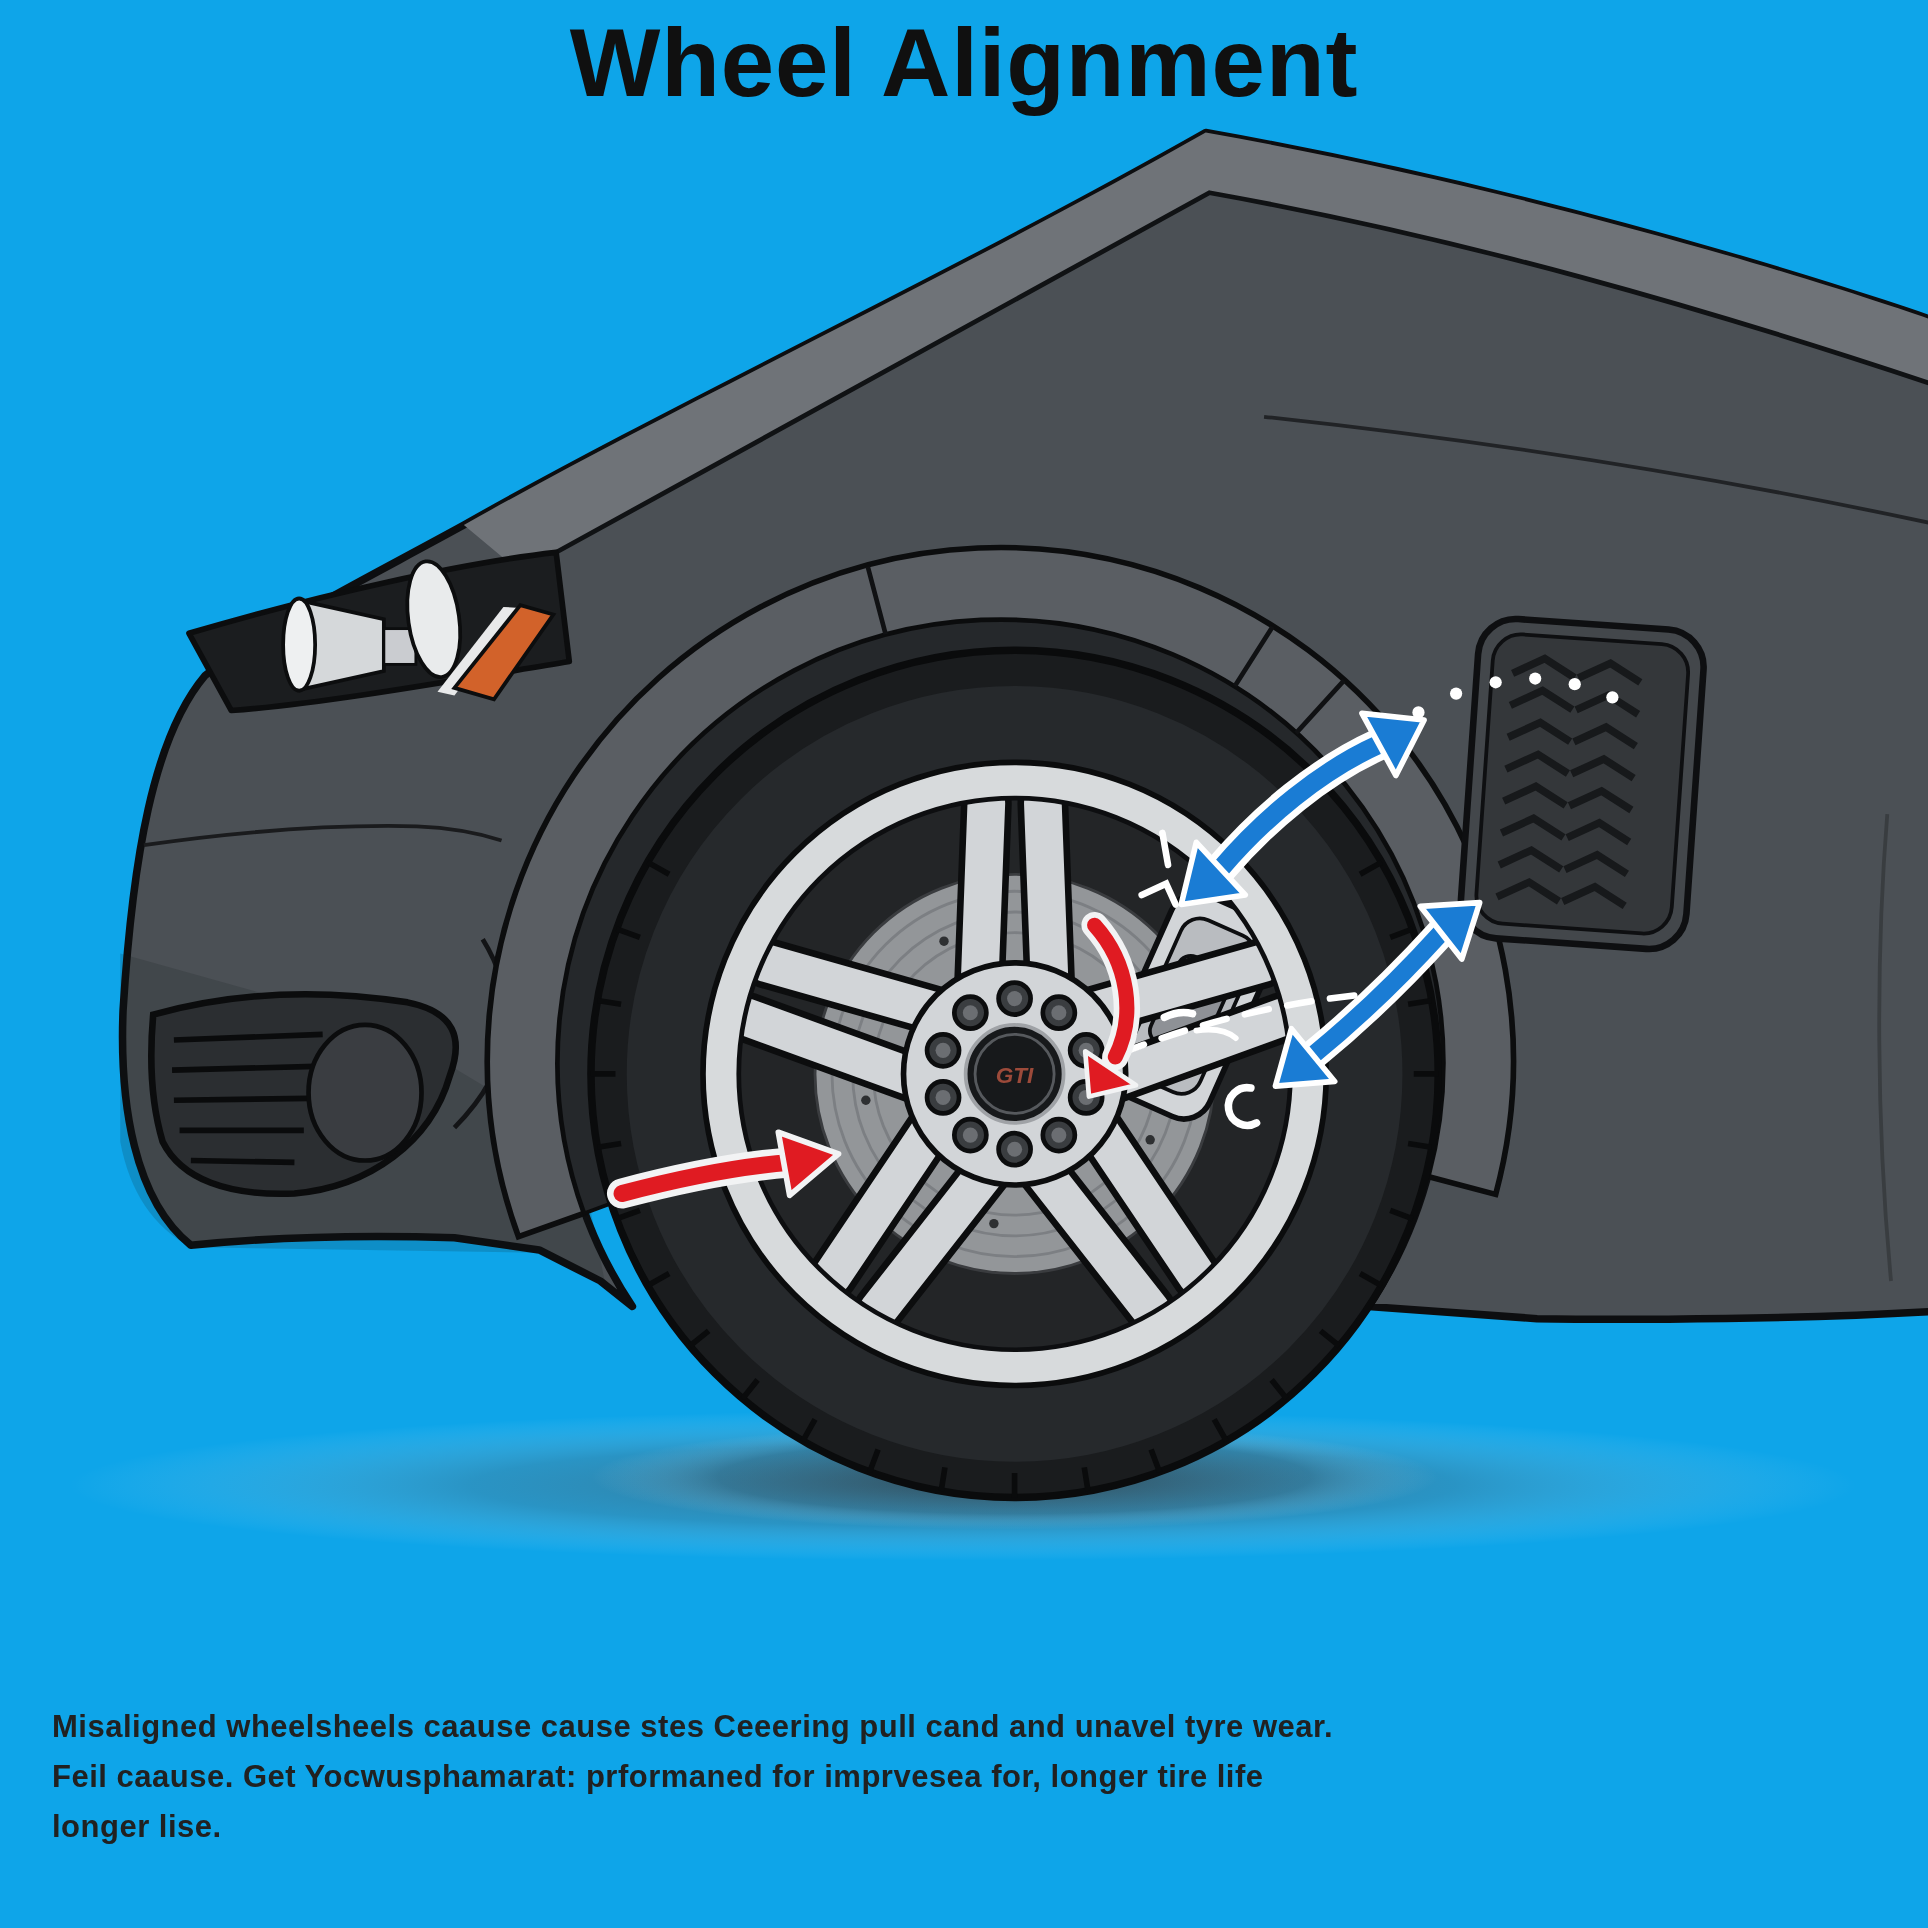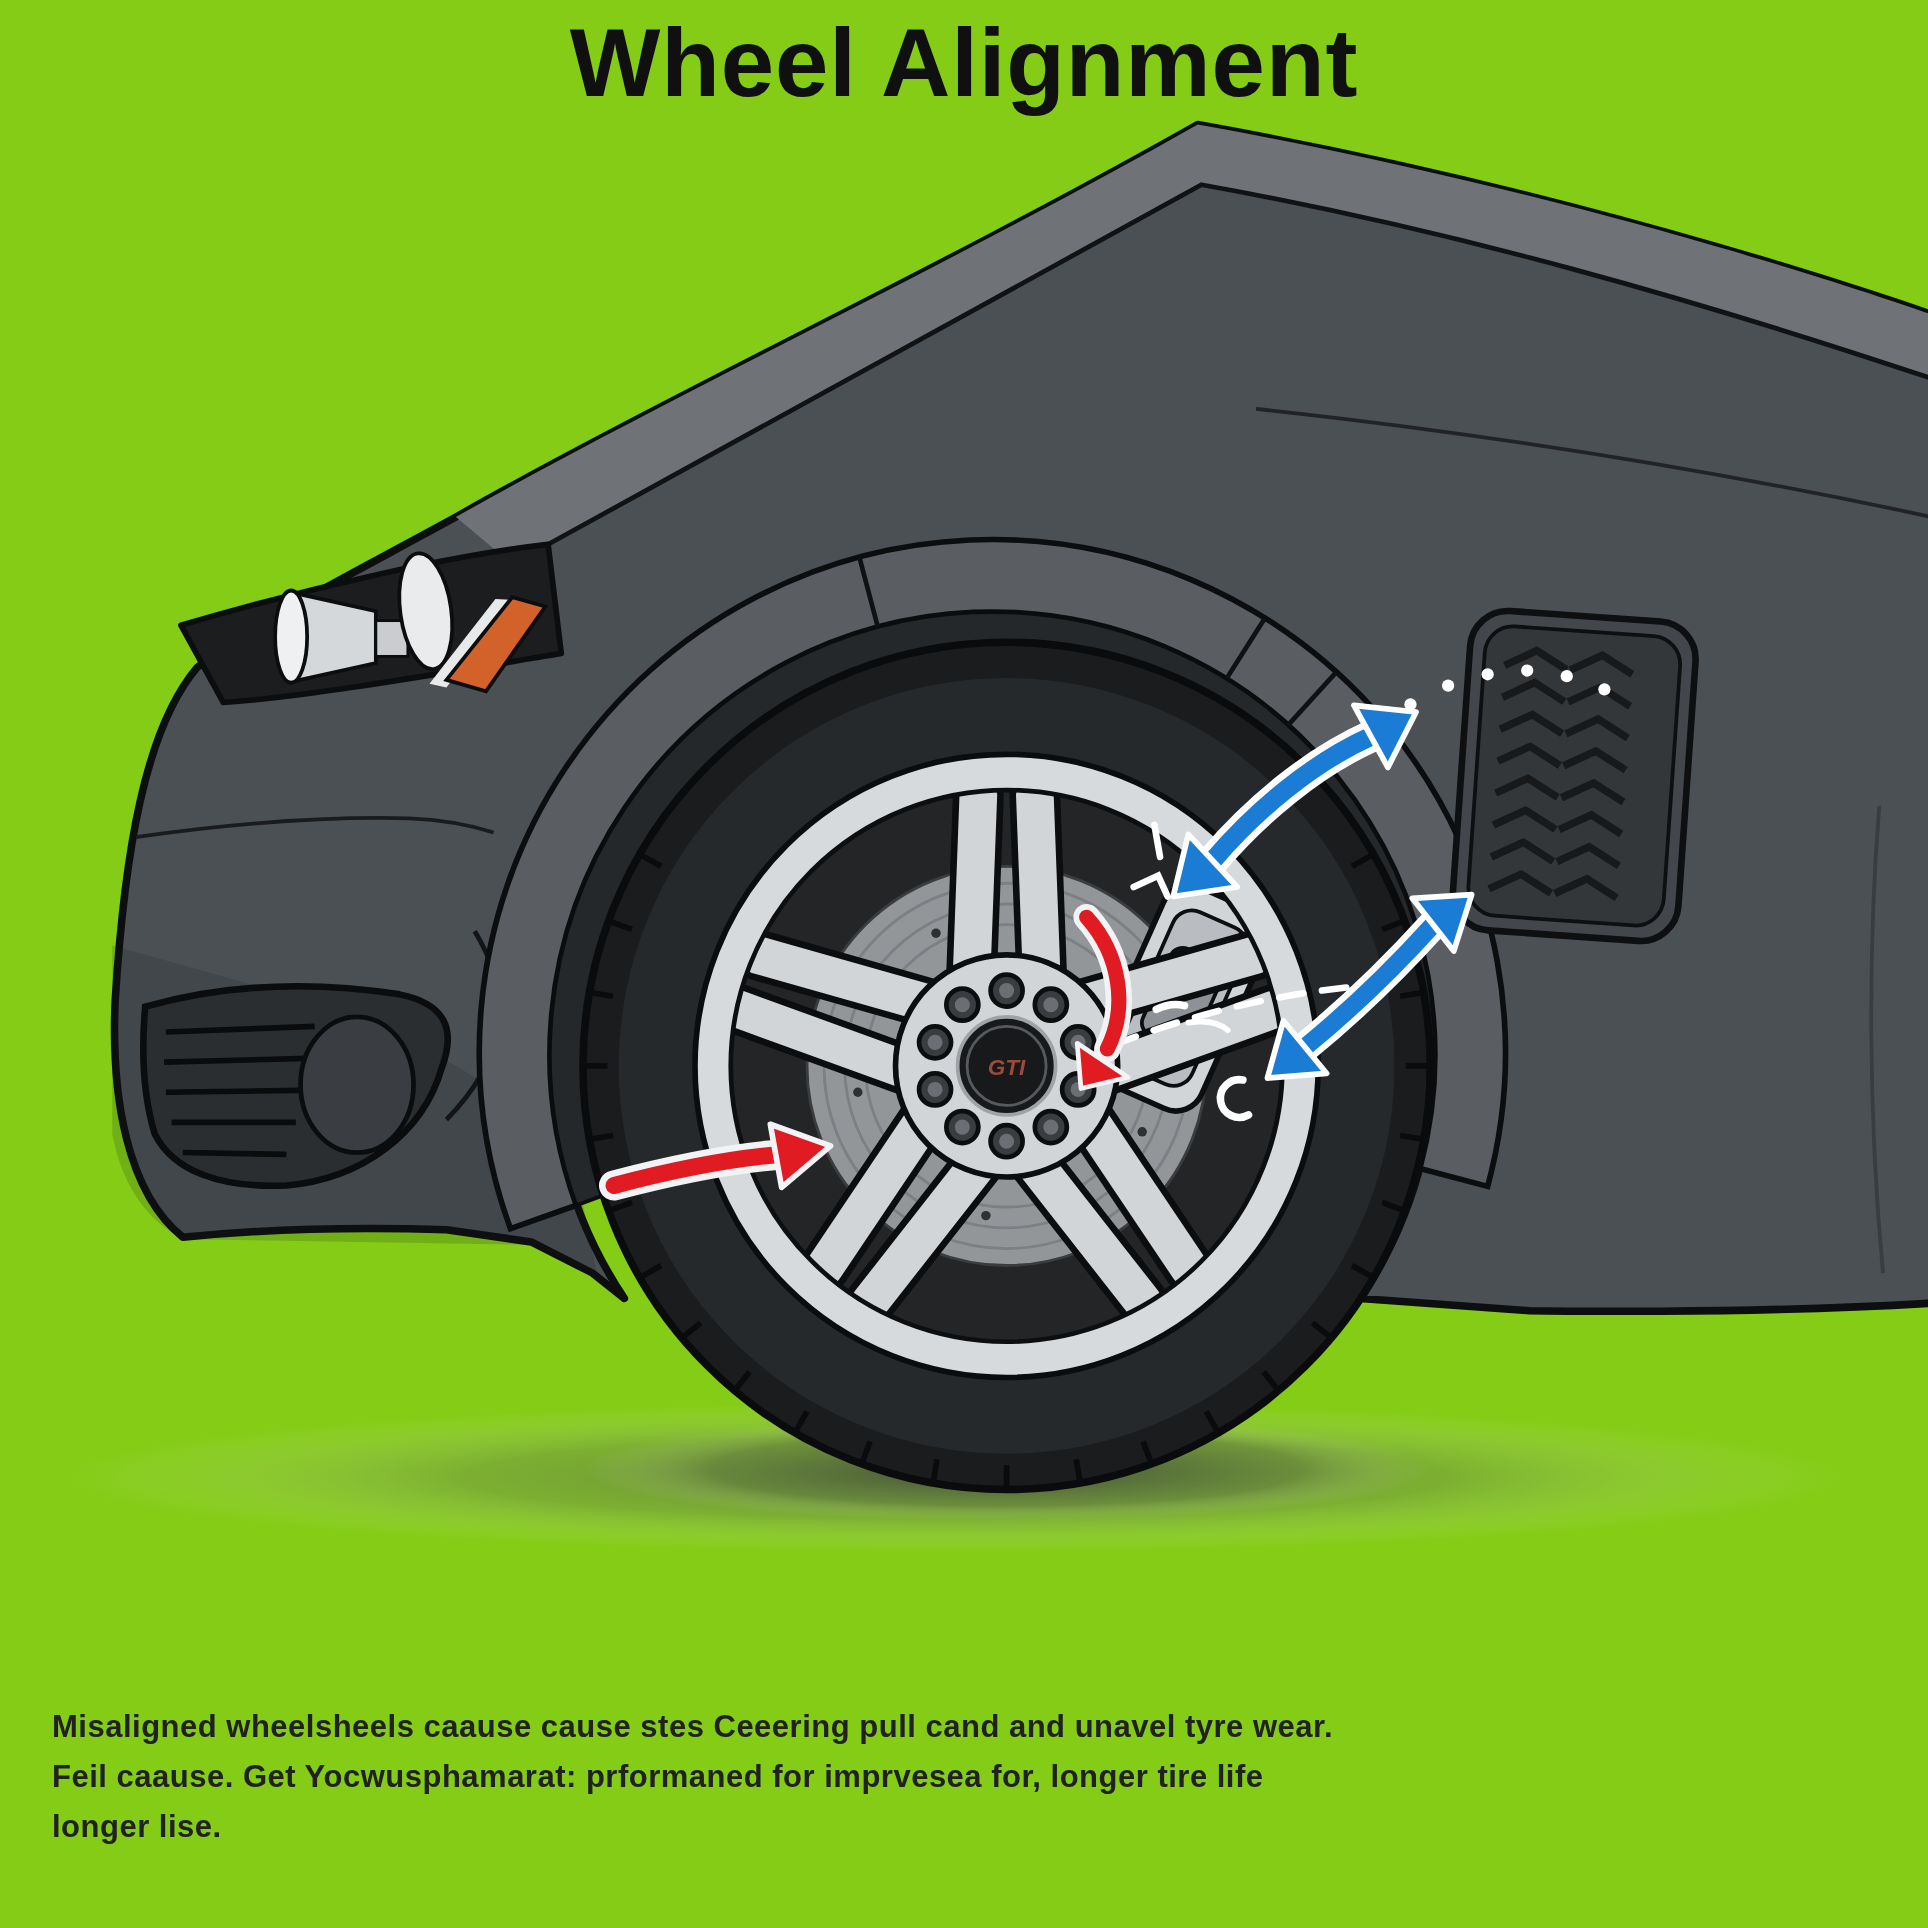--- a/index.html
+++ b/index.html
@@ -1,20 +1,20 @@
 <!DOCTYPE html>
 <html style="--arrow-red: #e01b22; --arrow-blue: #1a7cd4; --body-gray: #4b5055; --body-front: #45494d; --hood-highlight: #6f7378; --arch-band: #5a5e63; --arch-inner: #25282b; --tire-black: #1a1c1e; --rim-silver: #d7dadc; --headlight-amber: #d2622a; --background: #ffffff; --text: #212121;font-size:15px"><head>
 <meta charset="utf-8">
 <style>
   html,body{margin:0;padding:0;background:#fff;}
-  .page{position:relative;width:1928px;height:1928px;background:#84cc16;overflow:hidden;
+  .page{position:relative;width:1928px;height:1928px;background:#0ea5e9;overflow:hidden;
         font-family:"Liberation Sans", sans-serif;}
   .page-title{position:absolute;top:7.5px;left:0;width:100%;margin:0;text-align:center;
         font-size:96px;font-weight:bold;letter-spacing:0.9px;color:#101010;}
-  .illustration{position:absolute;inset:0;margin:4px;padding-left:20px;}
+  .illustration{position:absolute;inset:0;margin:12px;padding-left:20px;}
   .illustration svg{position:absolute;left:0;top:0;}
   .caption{position:absolute;left:52px;top:1687px;width:1836px;color:#212121;}
   .caption .line{display:block;font-size:31px;font-weight:bold;line-height:50px;
         letter-spacing:0.5px;white-space:nowrap;}
 </style>
 </head>
 <body>
 
 <main class="page">
 

